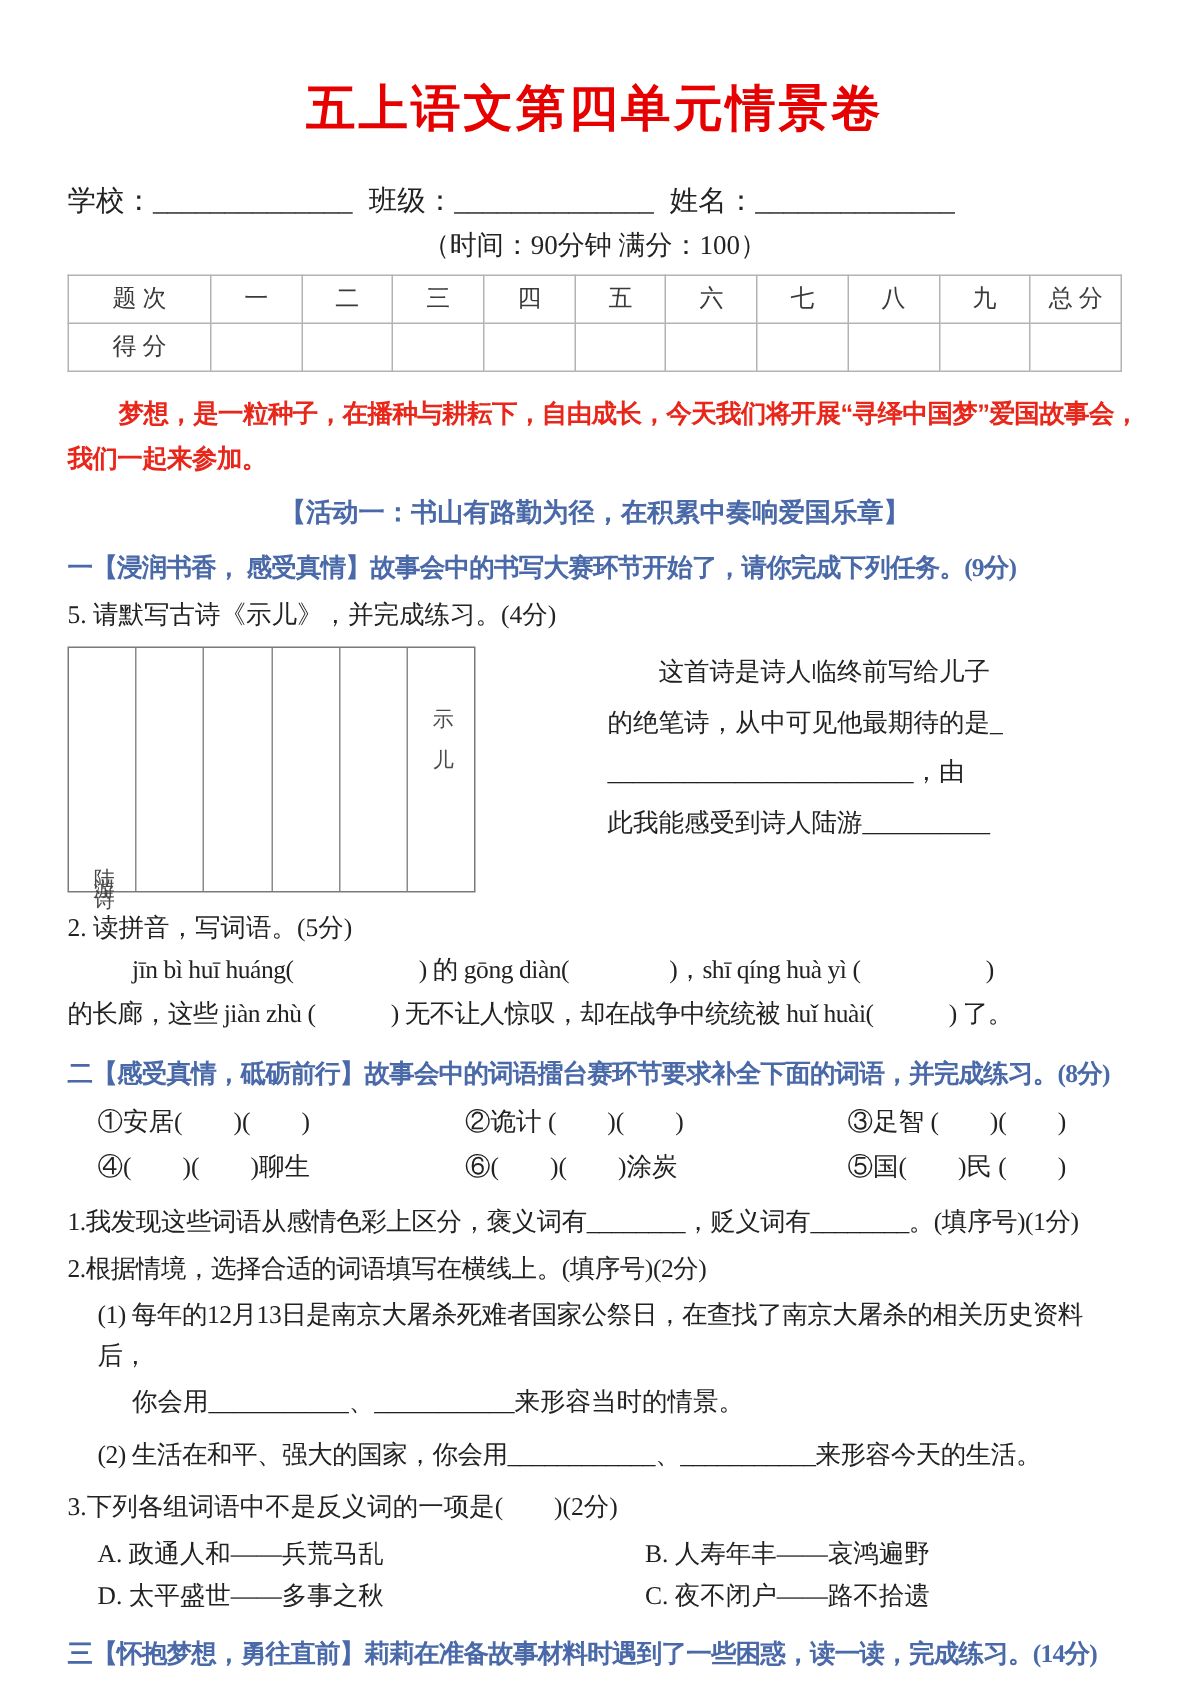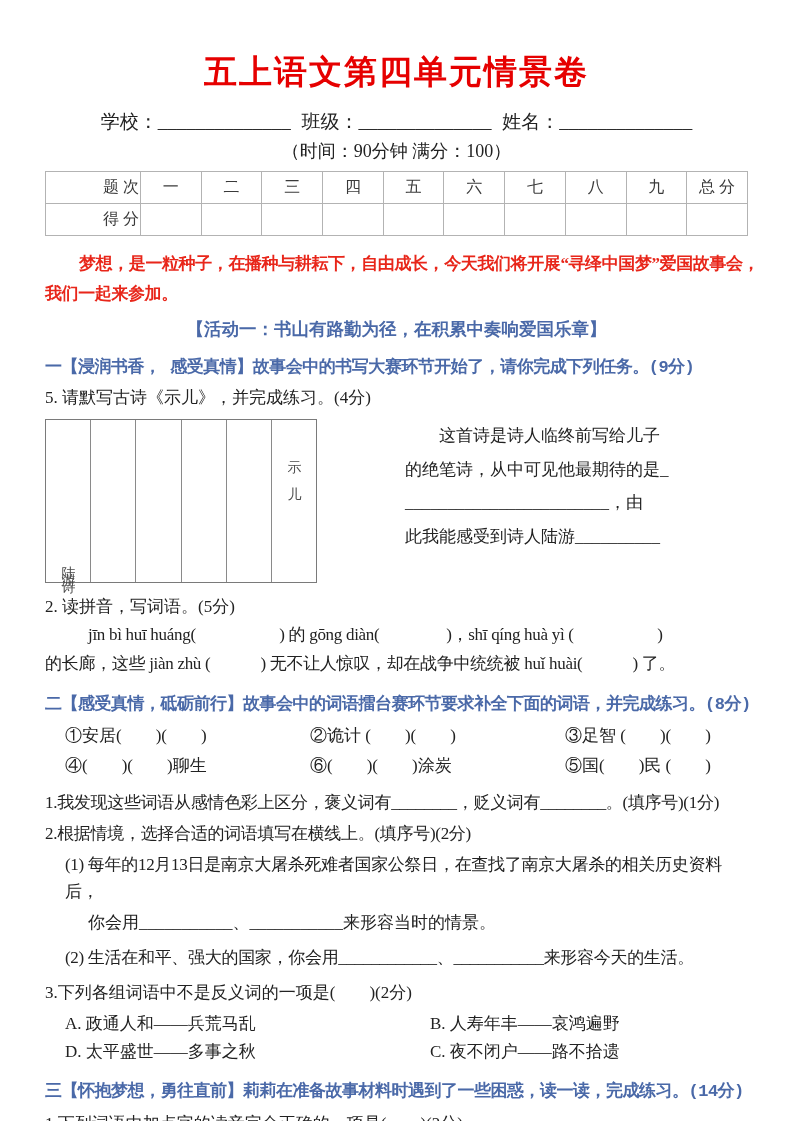--- a/index.html
+++ b/index.html
@@ -3,40 +3,40 @@
 <meta charset="utf-8">
 <style>
   html,body{margin:0;padding:0;background:#ffffff;}
   body{width:793px;height:1121px;overflow:hidden;color:#1f1f1f;
        font-family:"Liberation Serif","DejaVu Serif",serif;}
   .page{padding:50px 45px 0 45px;width:703px;}
 
   .title{font-family:"Liberation Sans","DejaVu Sans",sans-serif;font-weight:bold;
          font-size:33px;text-align:center;color:var(--title-red);letter-spacing:2px;}
 
-  .fields{margin-top:14px;font-size:19px;text-align:center;white-space:nowrap;color:#222;}
+  .fields{margin-top:26px;font-size:19px;white-space:nowrap;color:#222;}
   .fields .lbl{margin-left:6px;}
   .blank{letter-spacing:0;color:#222;}
 
   .timeline{margin-top:4px;font-size:18px;text-align:center;color:#222;}
 
   table.score{margin-top:8px;width:100%;border-collapse:collapse;table-layout:fixed;}
   table.score td{border:1px solid #b3b3b3;height:29px;text-align:center;
                  font-size:16px;color:#3a3a3a;}
-  table.score td.first{width:92px;text-align:right;}
+  table.score td.first{width:92px;}
 
-  .intro{margin-top:13px;font-family:Liberation Serif, serif;
+  .intro{margin-top:13px;font-family:Liberation Sans, sans-serif;
          font-weight:bold;color:var(--text-red);font-size:17px;line-height:30px;
          letter-spacing:-0.4px;}
   .intro .l1{text-indent:2em;white-space:nowrap;}
 
   .activity{margin:8px 0 4px 0;text-align:center;font-family:"Liberation Sans","DejaVu Sans",sans-serif;
             font-weight:bold;color:var(--blue);font-size:17.5px;}
 
-  .sec-head{margin:14px 0 6px 0;font-family:Liberation Mono, monospace;
+  .sec-head{margin:14px 0 6px 0;font-family:Liberation Serif, serif;
             font-weight:bold;color:var(--blue);font-size:17px;letter-spacing:-0.5px;
             white-space:nowrap;}
 
   .line{font-size:17px;line-height:27px;color:#222;}
   .tight{letter-spacing:-0.3px;}
   .mt4{margin-top:4px;} .mt8{margin-top:8px;}
   .ind{padding-left:20px;} .ind2{padding-left:43px;}
 
   
   .poemrow{display:flex;margin:8px 0 10px 0;}

